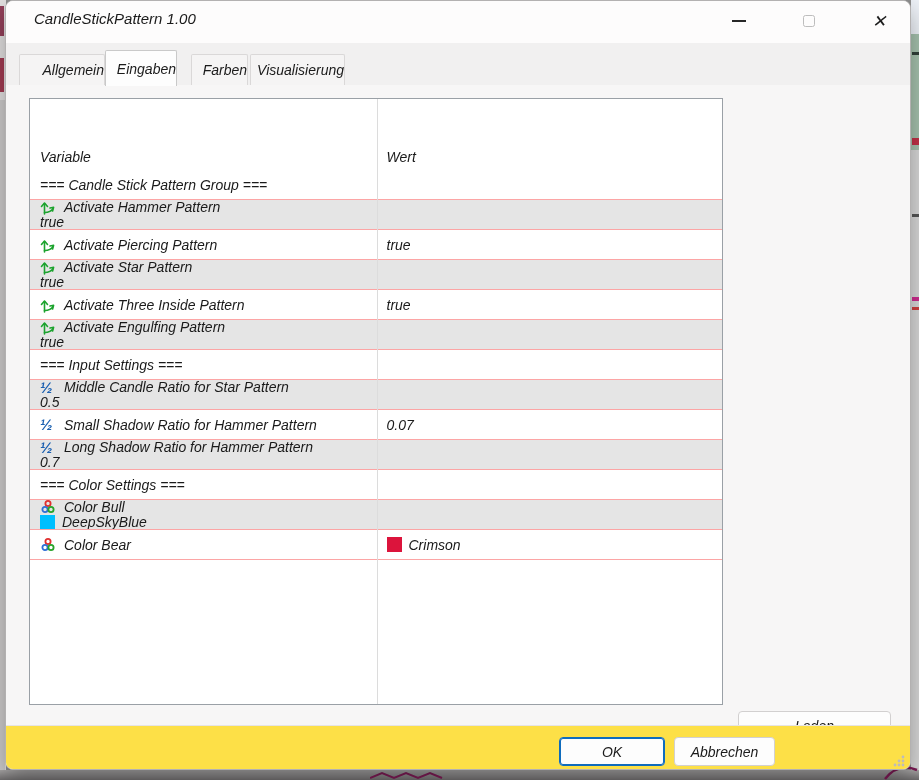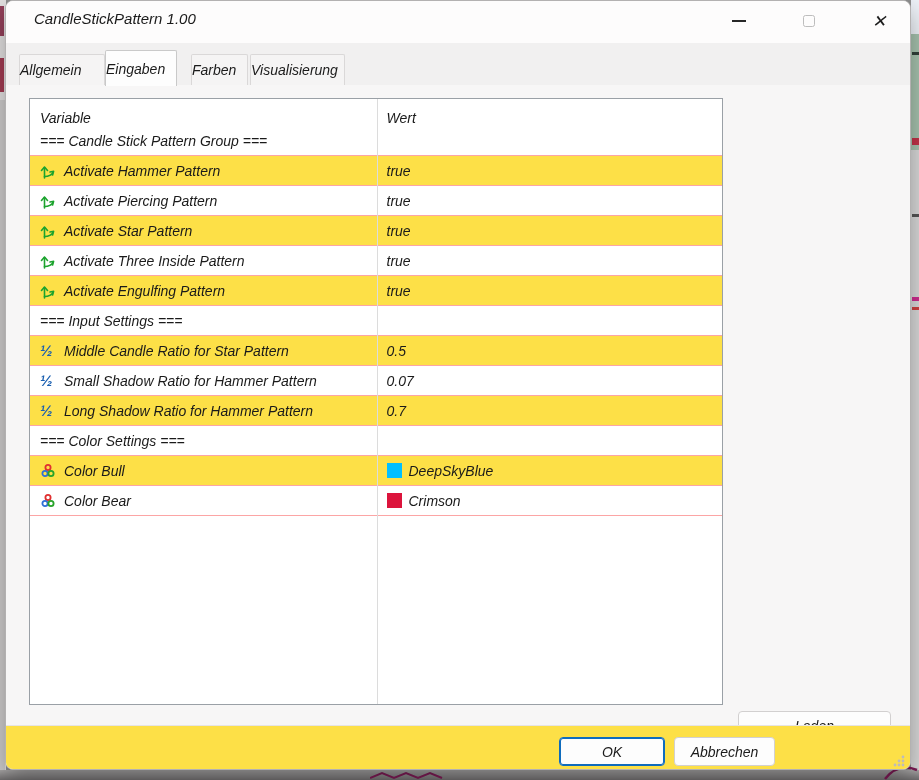--- a/index.html
+++ b/index.html
@@ -18,41 +18,41 @@
   #caption-buttons { position:absolute; top:0; right:11px; height:40px; display:flex; gap:30px; }
   .capbtn { width:40px; height:40px; display:flex; align-items:center; justify-content:center; }
   #min-glyph { width:14px; height:2px; background:#272727; }
   #max-glyph { width:12px; height:12px; border:1.3px solid #bdbdbd; border-radius:2.5px; }
   #close-glyph { font-size:17px; color:#1c1c1c; line-height:1; }
 
   
   #tabstrip { position:absolute; left:0; top:42px; width:100%; height:42px; background:#f1f0f0; }
   .tab { position:absolute; top:11px; height:31px; background:#f5f4f4;
          border:1px solid #dad8d8; border-bottom:none; border-radius:2px 2px 0 0;
-         display:flex; align-items:center; justify-content:flex-start;
+         display:flex; align-items:center; justify-content:flex-end;
          font-size:14px; color:#1b1b1b; z-index:1; }
   .tab.active { top:7px; height:36px; background:#fdfdfd; border-color:#c9c9c9; z-index:2; }
   #tab-0 { left:13px;  width:86px; }
   #tab-1 { left:99px;  width:72px; }
   #tab-2 { left:185px; width:57px; }
   #tab-3 { left:244px; width:95px; }
 
   
   #content { position:absolute; left:0; top:84px; width:100%; height:640px; background:#f7f6f6; }
 
   #table { position:absolute; left:23px; top:13px; width:694px; height:607px;
            background:#ffffff; border:1px solid #9aa0a6; overflow:hidden; }
   #col-divider { position:absolute; left:347px; top:0; width:1px; height:100%; background:#dcdcdc; z-index:3; }
-  .thead { display:flex; height:27px; align-items:flex-end; }
+  .thead { display:flex; height:27px; align-items:center;margin-top:44px; }
   .thead .cell { font-size:14px; color:#1a1a1a; }
   .cell.name  { width:347px; padding-left:10px; display:flex; align-items:center; overflow:hidden; white-space:nowrap; }
   .cell.value { width:346px; padding-left:10px; display:flex; align-items:center; overflow:hidden; white-space:nowrap; }
   .trow { display:flex; height:30px; border-bottom:1px solid #fca5a5;
           font-size:14px; color:#1a1a1a; }
-  .trow.shaded { background:#fde047; }
+  .trow.shaded { background:#e5e5e5;flex-direction:column; }
   .ricon { width:24px; display:flex; align-items:center; }
   .icon-number { color:#1a5fb0; font-weight:700; font-size:15px; }
   .swatch { width:15px; height:15px; margin-right:7px; flex:0 0 auto; }
 
   
   .sidebtn { position:absolute; left:732px; width:153px; height:30px; background:#fdfdfd;
              border:1px solid #d2d0d0; border-radius:4px; font-size:14px; color:#1b1b1b;
              display:flex; align-items:center; justify-content:center; }
   #btn-load { top:626px; }
   #btn-save { top:672px; }

